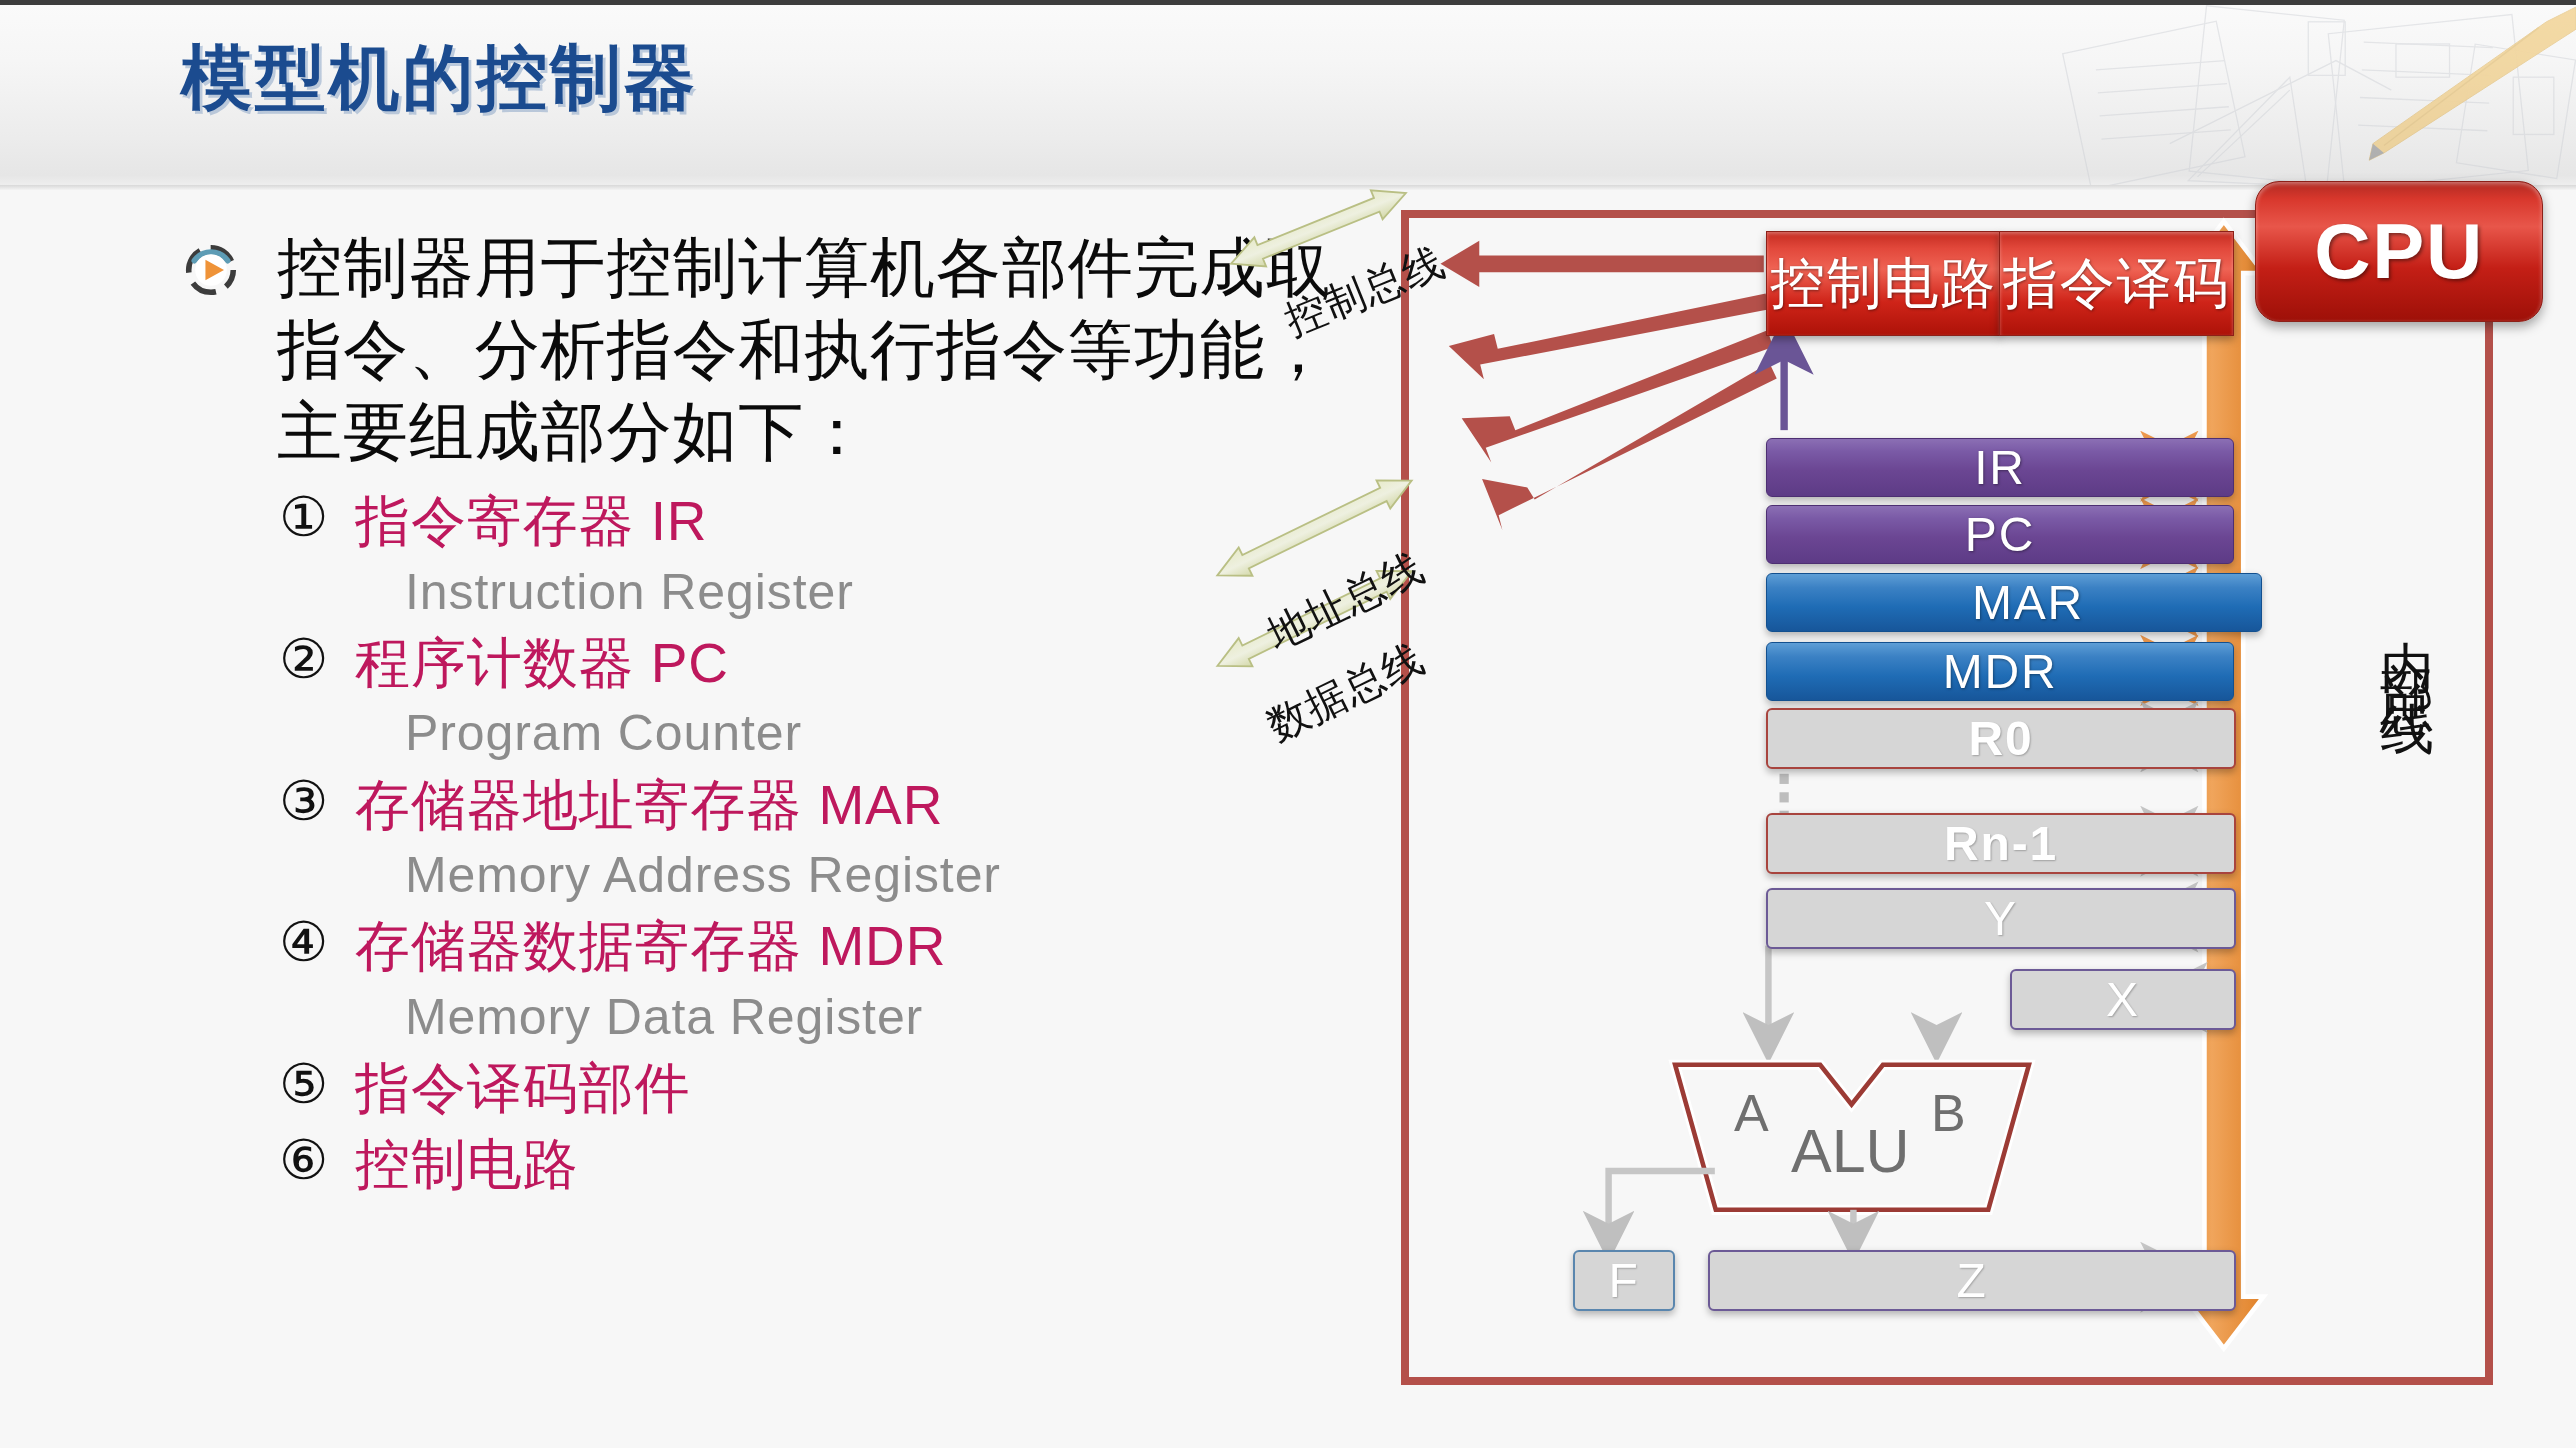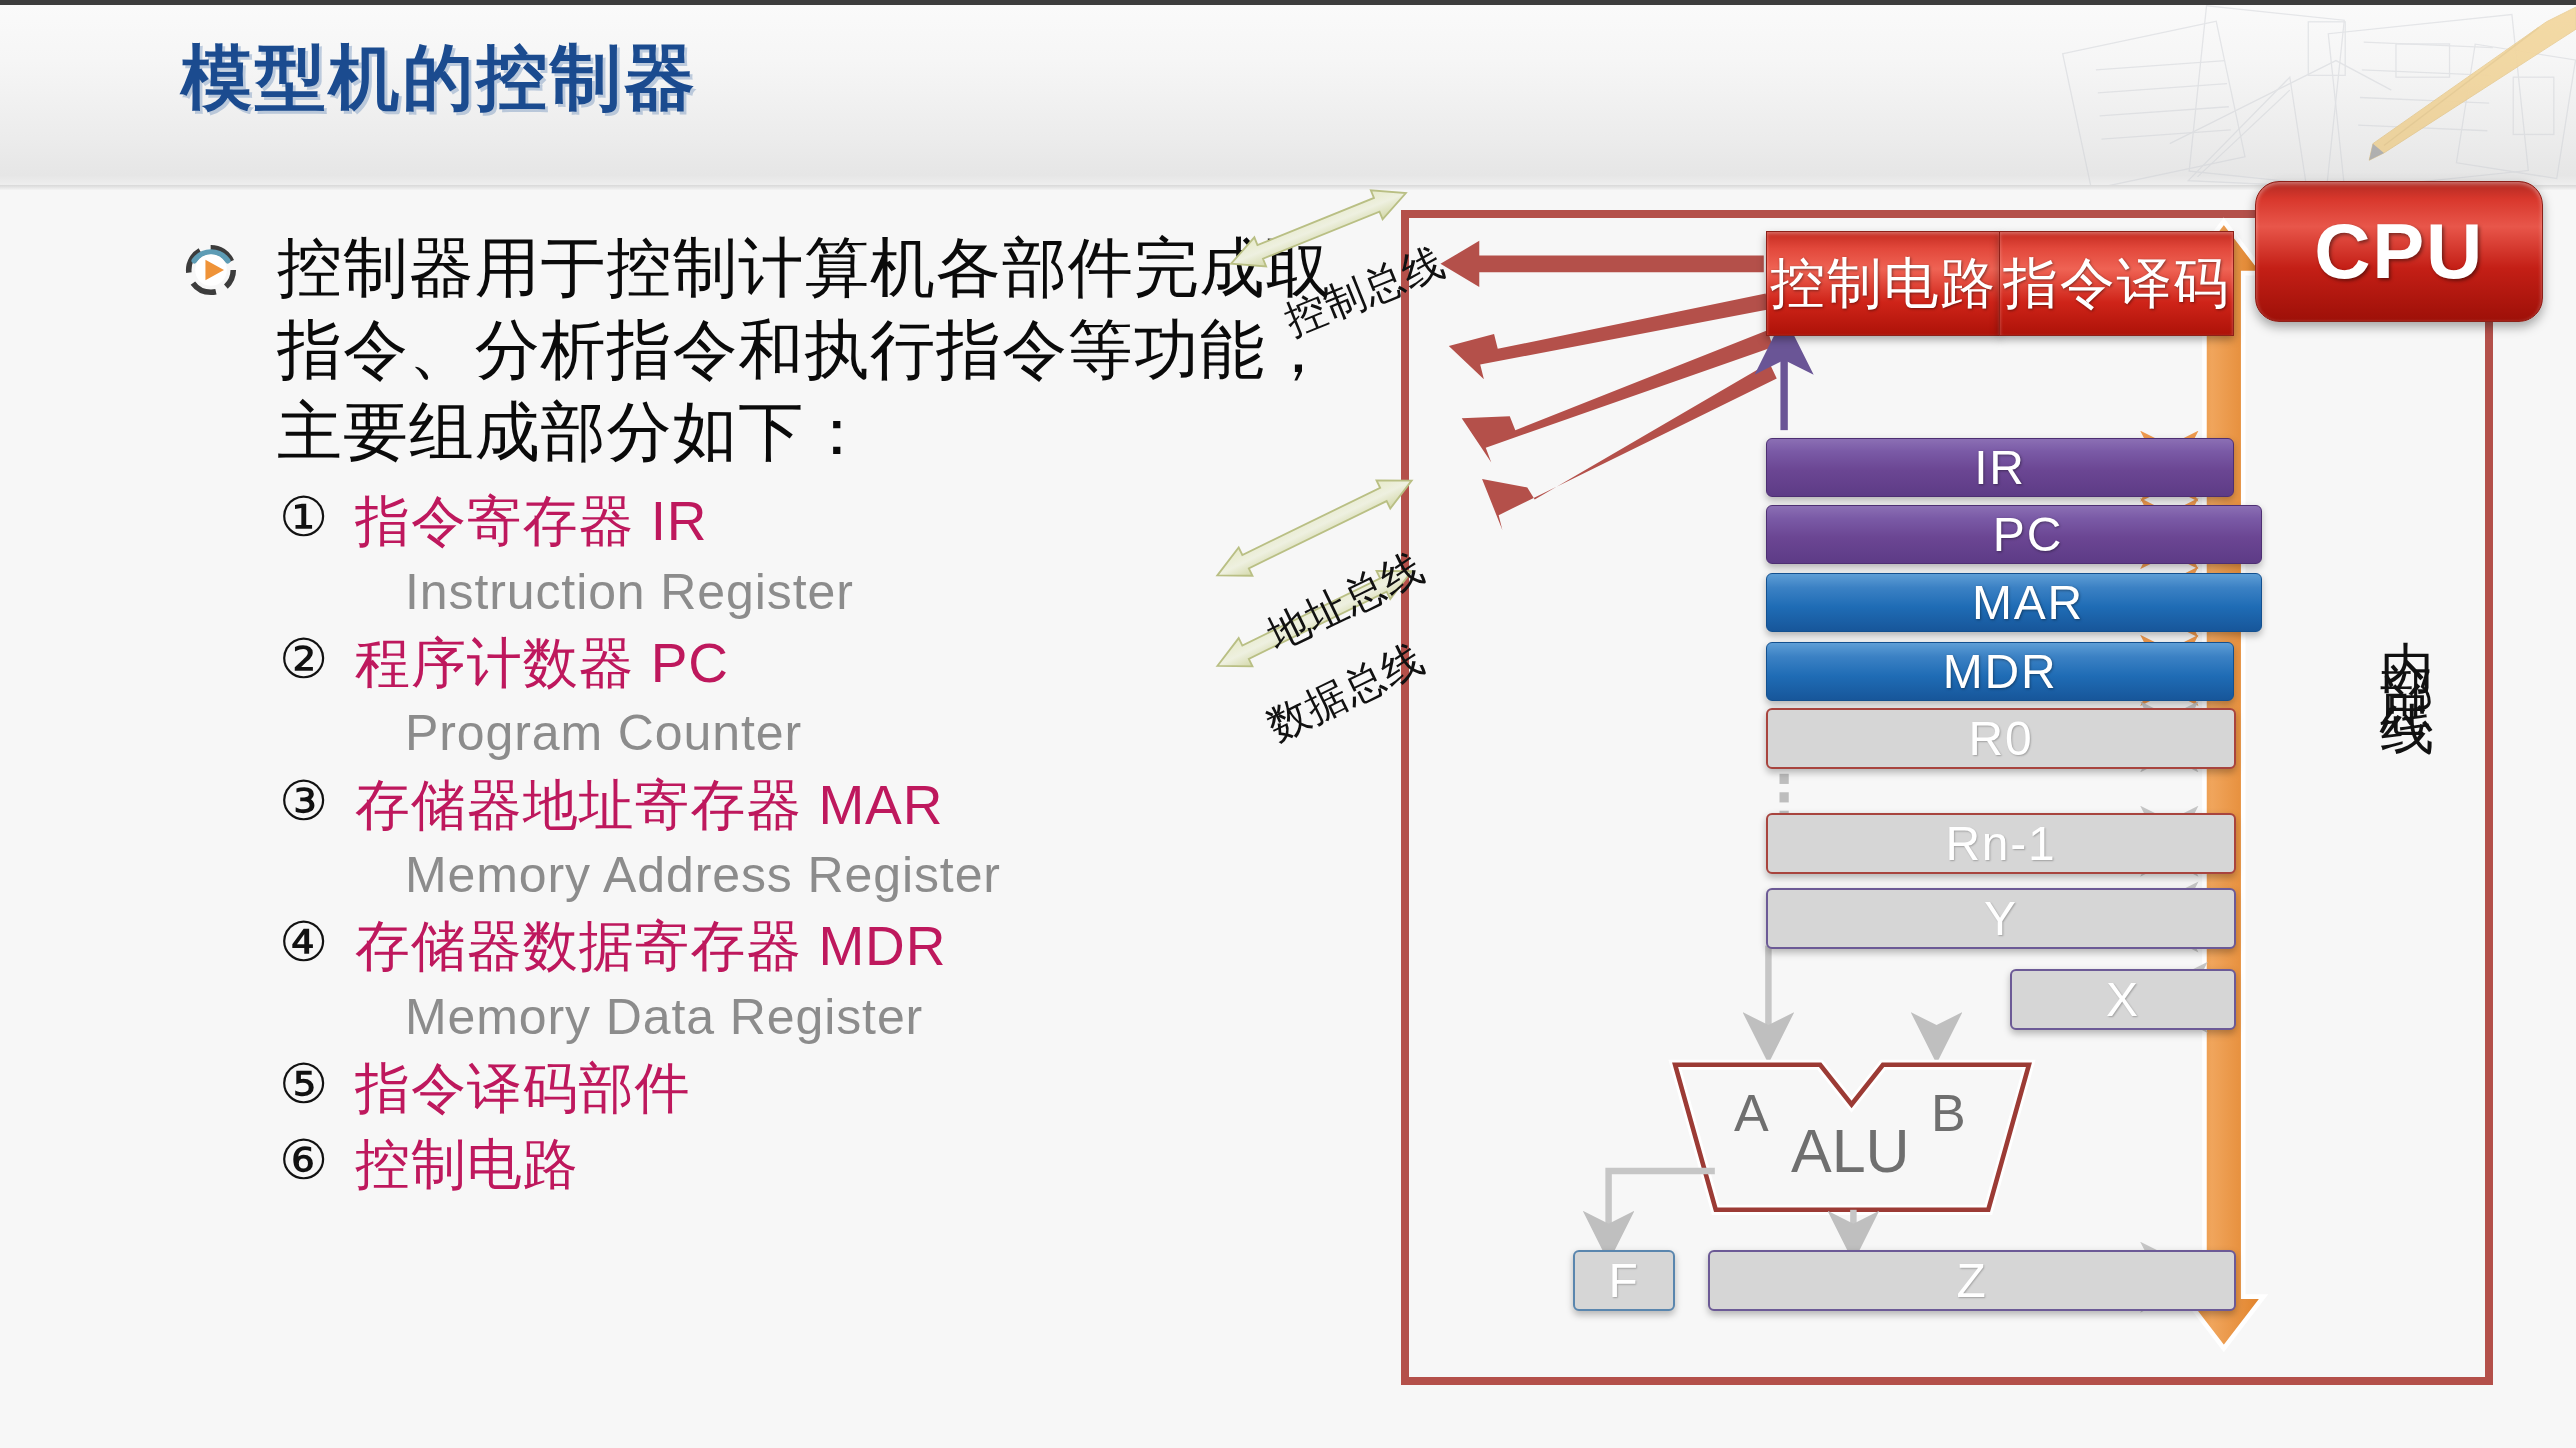--- a/index.html
+++ b/index.html
@@ -88,21 +88,21 @@
   .reg.purple{
     background:linear-gradient(to bottom,#8b6fb4 0%,#7a5aa6 22%,#6b4693 55%,#5d3b86 100%);
     border:0.9px solid #4d2f72;
   }
   .reg.blue{
     background:linear-gradient(to bottom,#5e9ed6 0%,#3b81c4 24%,#1f6cb5 58%,#17569a 100%);
     border:0.9px solid #13508f;
   }
   .reg.gray{background:#d6d6d6;}
   .reg.gray span{color:#fff;text-shadow:0.9px 0.9px 1.8px rgba(0,0,0,.25);}
-  .reg.brd-red{border:2.8px solid #a8443e;}
+  .reg.brd-red{border:2.8px solid #a8443e;font-weight:bold;}
   .reg.brd-purple{border:2.8px solid #6c5a96;}
   .reg.brd-blue{border:2.8px solid #5a86ae;}
   #inner-bus-label{
     position:absolute;left:977px;top:397px;width:57px;
     writing-mode:vertical-rl;font-size:54px;color:#111;letter-spacing:20.3px;
     line-height:1;
   }
   
   .busarrow-label{
     position:absolute;font-size:41px;color:#111;font-weight:500;
@@ -311,21 +311,21 @@
   <div class="redbox" style="left:365px;top:30px;width:233px;">
     <span>控制电路</span>
   </div>
   <div class="redbox" style="left:598px;top:30px;width:233px;">
     <span>指令译码</span>
   </div>
 
   <div class="reg purple" style="left:365px;top:237px;width:466px;">
     <span>IR</span>
   </div>
-  <div class="reg purple" style="left:365px;top:304px;width:466px;padding-left:28px;">
+  <div class="reg purple" style="left:365px;top:304px;width:466px;">
     <span>PC</span>
   </div>
   <div class="reg blue" style="left:365px;top:372px;width:466px;padding-left:28px;">
     <span>MAR</span>
   </div>
   <div class="reg blue" style="left:365px;top:441px;width:466px;">
     <span>MDR</span>
   </div>
   <div class="reg gray brd-red" style="left:365px;top:507px;width:466px;">
     <span>R0</span>

